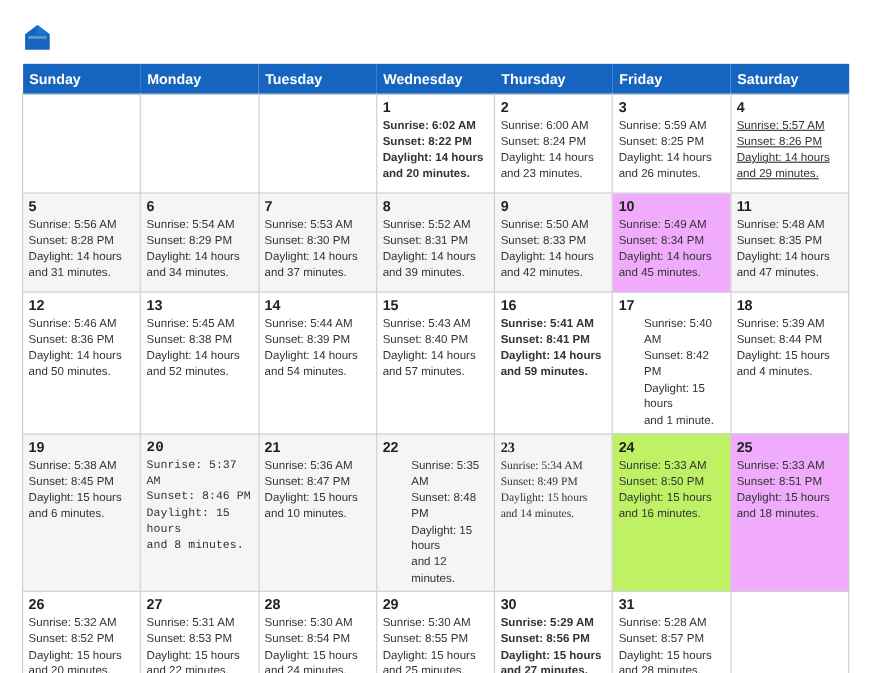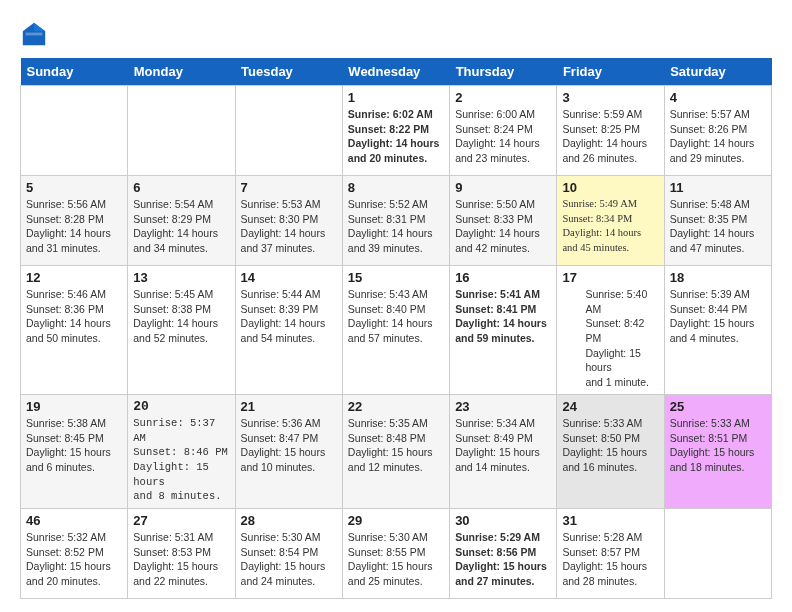--- a/index.html
+++ b/index.html
@@ -147,21 +147,21 @@
         </td>
         <td>
           <span class="day-number">3</span>
           <div class="day-info" style="white-space: pre-line;">Sunrise: 5:59 AM
 Sunset: 8:25 PM
 Daylight: 14 hours
 and 26 minutes.</div>
         </td>
         <td>
           <span class="day-number">4</span>
-          <div class="day-info" style="white-space: pre-line;">Sunrise: 5:57 AM
+          <div class="day-info" style="white-space: pre-line; text-decoration: underline;">Sunrise: 5:57 AM
 Sunset: 8:26 PM
 Daylight: 14 hours
 and 29 minutes.</div>
         </td>
       </tr>
       <tr>
         <td style="background: rgb(245, 245, 245);">
           <span class="day-number">5</span>
           <div class="day-info" style="white-space: pre-line;">Sunrise: 5:56 AM
 Sunset: 8:28 PM
@@ -189,23 +189,23 @@
 Daylight: 14 hours
 and 39 minutes.</div>
         </td>
         <td style="background: rgb(245, 245, 245);">
           <span class="day-number">9</span>
           <div class="day-info" style="white-space: pre-line;">Sunrise: 5:50 AM
 Sunset: 8:33 PM
 Daylight: 14 hours
 and 42 minutes.</div>
         </td>
-        <td style="background: #fef9c3;">
+        <td style="background: #f0abfc;">
           <span class="day-number">10</span>
-          <div class="day-info" style="white-space: pre-line; font-family: Liberation Serif, serif;">Sunrise: 5:49 AM
+          <div class="day-info" style="white-space: pre-line;">Sunrise: 5:49 AM
 Sunset: 8:34 PM
 Daylight: 14 hours
 and 45 minutes.</div>
         </td>
         <td style="background: rgb(245, 245, 245);">
           <span class="day-number">11</span>
           <div class="day-info" style="white-space: pre-line;">Sunrise: 5:48 AM
 Sunset: 8:35 PM
 Daylight: 14 hours
 and 47 minutes.</div>
@@ -279,50 +279,50 @@
         </td>
         <td style="background: rgb(245, 245, 245);">
           <span class="day-number">21</span>
           <div class="day-info" style="white-space: pre-line;">Sunrise: 5:36 AM
 Sunset: 8:47 PM
 Daylight: 15 hours
 and 10 minutes.</div>
         </td>
         <td style="background: rgb(245, 245, 245);">
           <span class="day-number">22</span>
-          <div class="day-info" style="white-space: pre-line;">Sunrise: 5:35 AM
+          <div class="day-info" style="white-space: pre-line; margin-left: 26px;">Sunrise: 5:35 AM
 Sunset: 8:48 PM
 Daylight: 15 hours
 and 12 minutes.</div>
         </td>
-        <td style="background: rgb(245, 245, 245);">
+        <td style="background: rgb(245, 245, 245); font-family: Liberation Serif, serif;">
           <span class="day-number">23</span>
           <div class="day-info" style="white-space: pre-line;">Sunrise: 5:34 AM
 Sunset: 8:49 PM
 Daylight: 15 hours
 and 14 minutes.</div>
         </td>
-        <td style="background: #e5e5e5;">
+        <td style="background: #bef264;">
           <span class="day-number">24</span>
           <div class="day-info" style="white-space: pre-line;">Sunrise: 5:33 AM
 Sunset: 8:50 PM
 Daylight: 15 hours
 and 16 minutes.</div>
         </td>
         <td style="background: #f0abfc;">
           <span class="day-number">25</span>
           <div class="day-info" style="white-space: pre-line;">Sunrise: 5:33 AM
 Sunset: 8:51 PM
 Daylight: 15 hours
 and 18 minutes.</div>
         </td>
       </tr>
       <tr>
         <td>
-          <span class="day-number">46</span>
+          <span class="day-number">26</span>
           <div class="day-info" style="white-space: pre-line;">Sunrise: 5:32 AM
 Sunset: 8:52 PM
 Daylight: 15 hours
 and 20 minutes.</div>
         </td>
         <td>
           <span class="day-number">27</span>
           <div class="day-info" style="white-space: pre-line;">Sunrise: 5:31 AM
 Sunset: 8:53 PM
 Daylight: 15 hours

